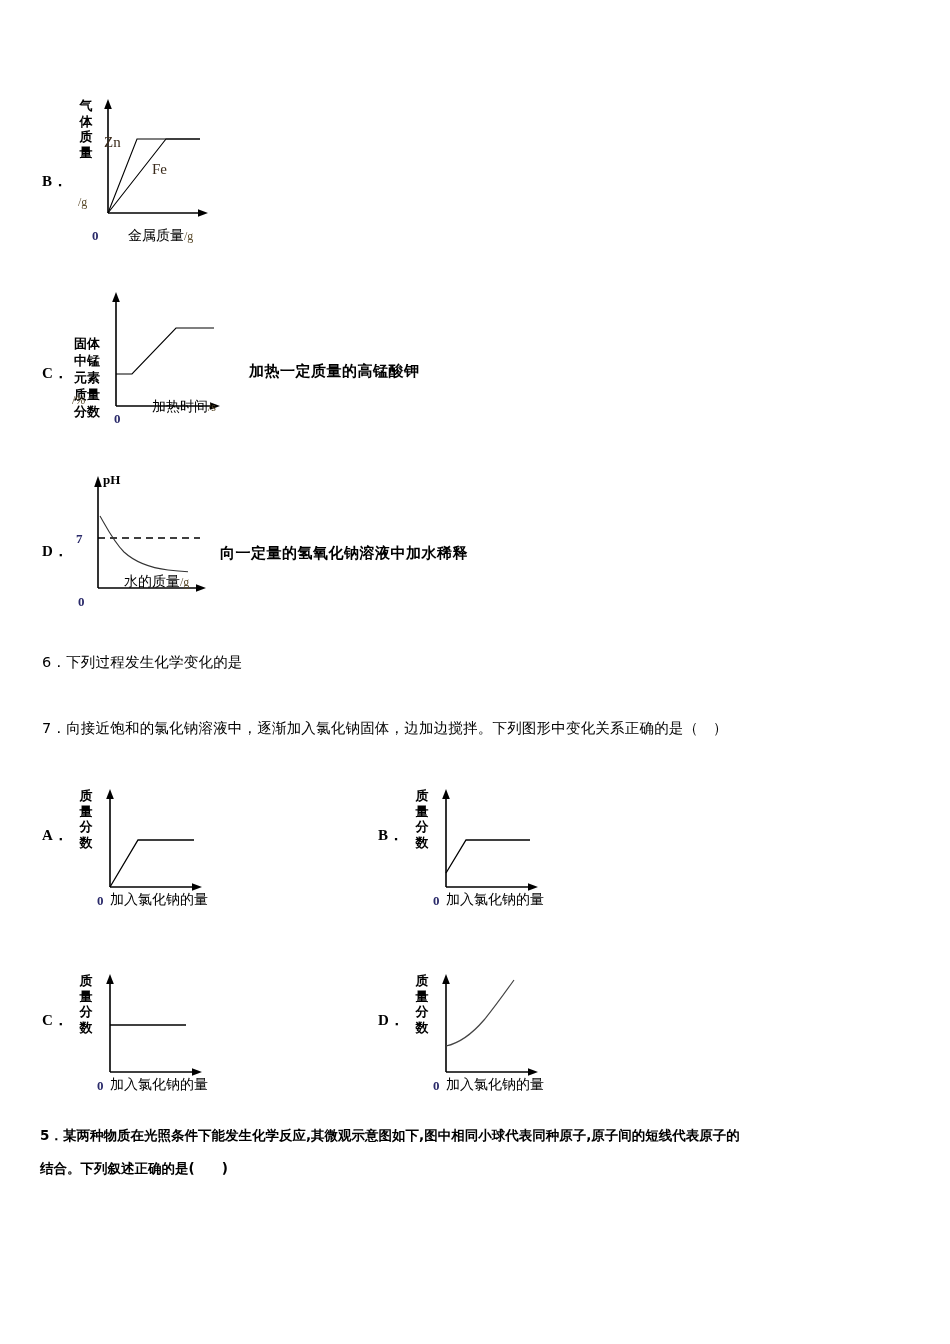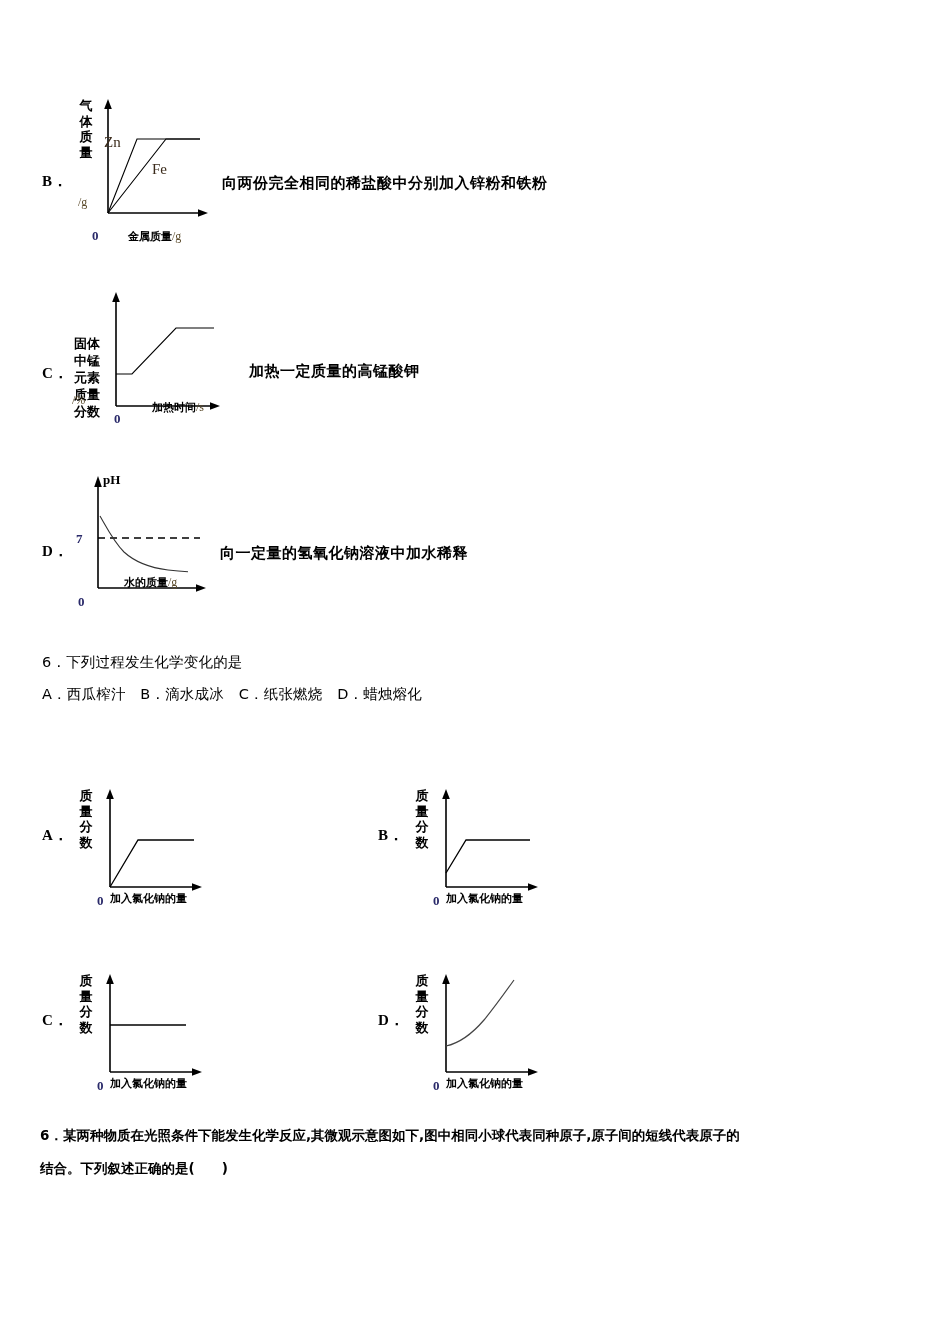--- a/index.html
+++ b/index.html
@@ -75,22 +75,22 @@
     font-weight: bold;
     font-size: 13px;
     line-height: 17px;
     text-align: center;
     white-space: pre;
   }
 
   
   .xlabel {
     font-family: "DejaVu Sans", "Liberation Sans", sans-serif;
-    font-weight: bold;
-    font-size: 11px;
+    font-weight: normal;
+    font-size: 14px;
     white-space: nowrap;
   }
   .zero {
     font-family: "Liberation Serif", "DejaVu Serif", serif;
     font-weight: bold;
     font-size: 13px;
     color: #2a2a6a;
   }
   .unit {
     font-family: "Liberation Serif", "DejaVu Serif", serif;
@@ -148,21 +148,20 @@
     </svg>
   </div>
   <div class="abs curvelabel" style="left:104px; top:134px;">Zn</div>
   <div class="abs curvelabel" style="left:152px; top:161px;">Fe</div>
 
   <div class="abs zero" style="left:92px; top:228px;">0</div>
   <div class="abs" style="left:128px; top:226px;">
     <span class="xlabel">金属质量</span><span class="unit">/g</span>
   </div>
 
-  <div class="abs desc-text" style="left:222px; top:174px;">向两份完全相同的稀盐酸中分别加入锌粉和铁粉</div>
 
   <div class="abs" style="left:42px; top:364px;">
     <span class="opt-letter">C．</span>
   </div>
 
   <div class="abs vlabel-2col" style="left:70px; top:290px; width:34px;margin-top:45px;">固体
 中锰
 元素
 质量
 分数</div>
@@ -207,22 +206,22 @@
   </div>
 
   <div class="abs zero" style="left:78px; top:594px;">0</div>
   <div class="abs" style="left:124px; top:572px;">
     <span class="xlabel">水的质量</span><span class="unit">/g</span>
   </div>
 
   <div class="abs desc-text" style="left:220px; top:544px;">向一定量的氢氧化钠溶液中加水稀释</div>
 
   <div class="abs q-text" style="left:42px; top:653px;">6．下列过程发生化学变化的是</div>
-  <div class="abs q-text" style="left:42px; top:685px;">A．西瓜榨汁　B．滴水成冰　C．纸张燃烧　D．蜡烛熔化</div>
-
+
+  <div class="abs q-text" style="left:42px; top:719px;">7．向接近饱和的氯化钠溶液中，逐渐加入氯化钠固体，边加边搅拌。下列图形中变化关系正确的是（　）</div>
 
   <div class="abs" style="left:42px; top:826px;">
     <span class="opt-letter">A．</span>
   </div>
   <div class="abs vlabel" style="left:78px; top:788px; width:16px;">质
 量
 分
 数</div>
   <div class="abs" style="left:96px; top:785px;">
     <svg width="120" height="115" viewBox="0 0 120 115">
@@ -286,16 +285,16 @@
       <line x1="14" y1="102" x2="14" y2="12" stroke="#000" stroke-width="1.6"></line>
       <polygon points="14,4 10.2,14 17.8,14" fill="#000"></polygon>
       <line x1="14" y1="102" x2="98" y2="102" stroke="#000" stroke-width="1.6"></line>
       <polygon points="106,102 96,98.2 96,105.8" fill="#000"></polygon>
       <path d="M14,76 C28,73 40,64 52,50 C62,38 72,24 82,10" fill="none" stroke="#444" stroke-width="1.2"></path>
     </svg>
   </div>
   <div class="abs zero" style="left:433px; top:1078px;">0</div>
   <div class="abs xlabel" style="left:446px; top:1076px;">加入氯化钠的量</div>
 
-  <div class="abs q-text-sm" style="left:40px; top:1127px;">6．某两种物质在光照条件下能发生化学反应,其微观示意图如下,图中相同小球代表同种原子,原子间的短线代表原子的</div>
+  <div class="abs q-text-sm" style="left:40px; top:1127px;">5．某两种物质在光照条件下能发生化学反应,其微观示意图如下,图中相同小球代表同种原子,原子间的短线代表原子的</div>
   <div class="abs q-text-sm" style="left:40px; top:1160px;">结合。下列叙述正确的是(　　)</div>
 
 </div>
 
 </body></html>

